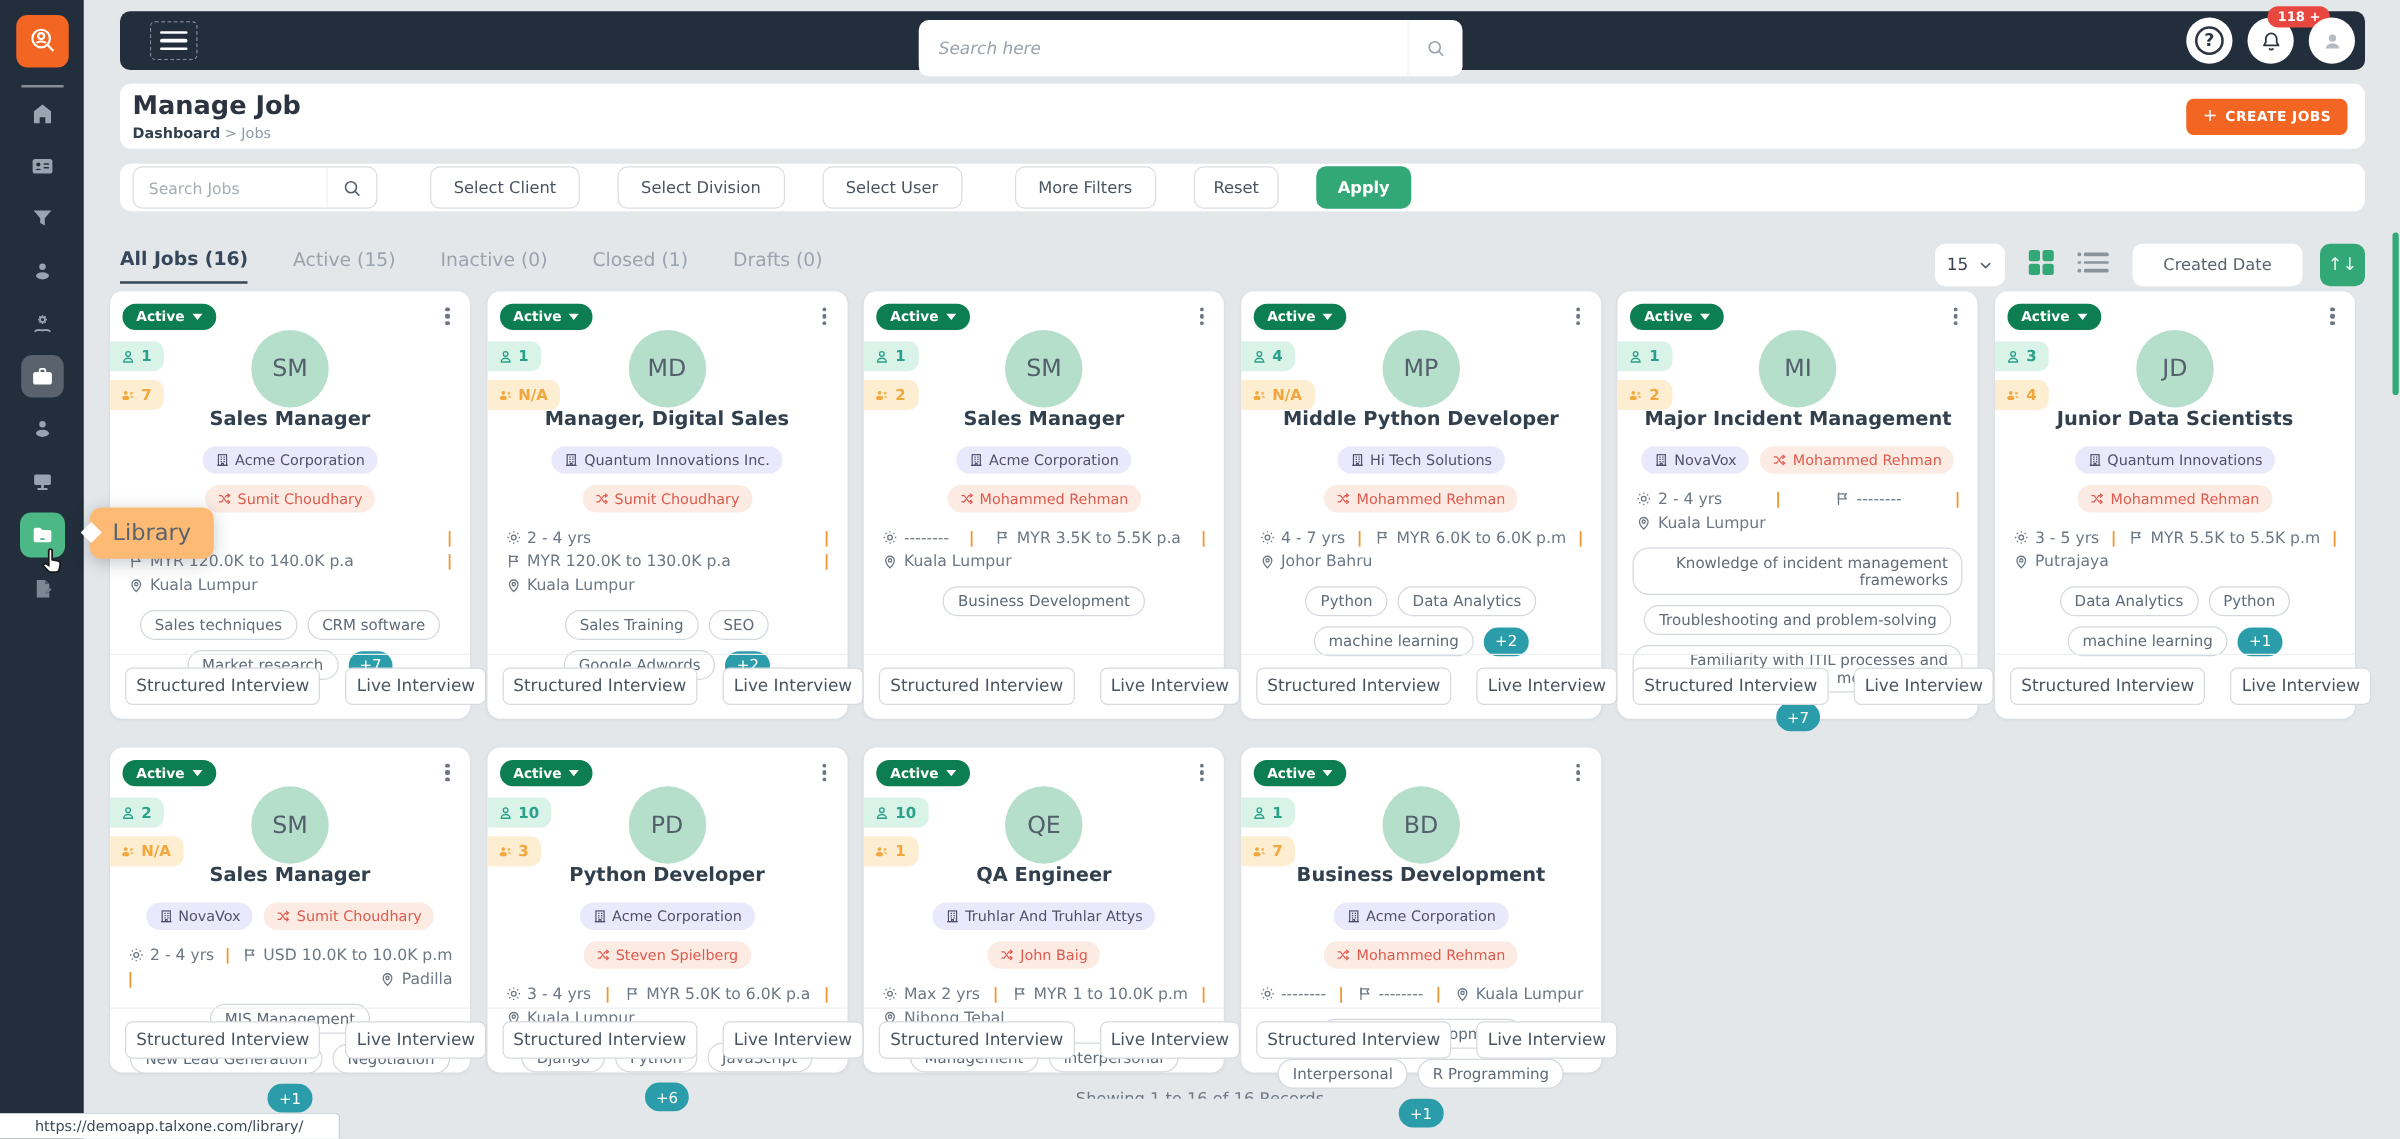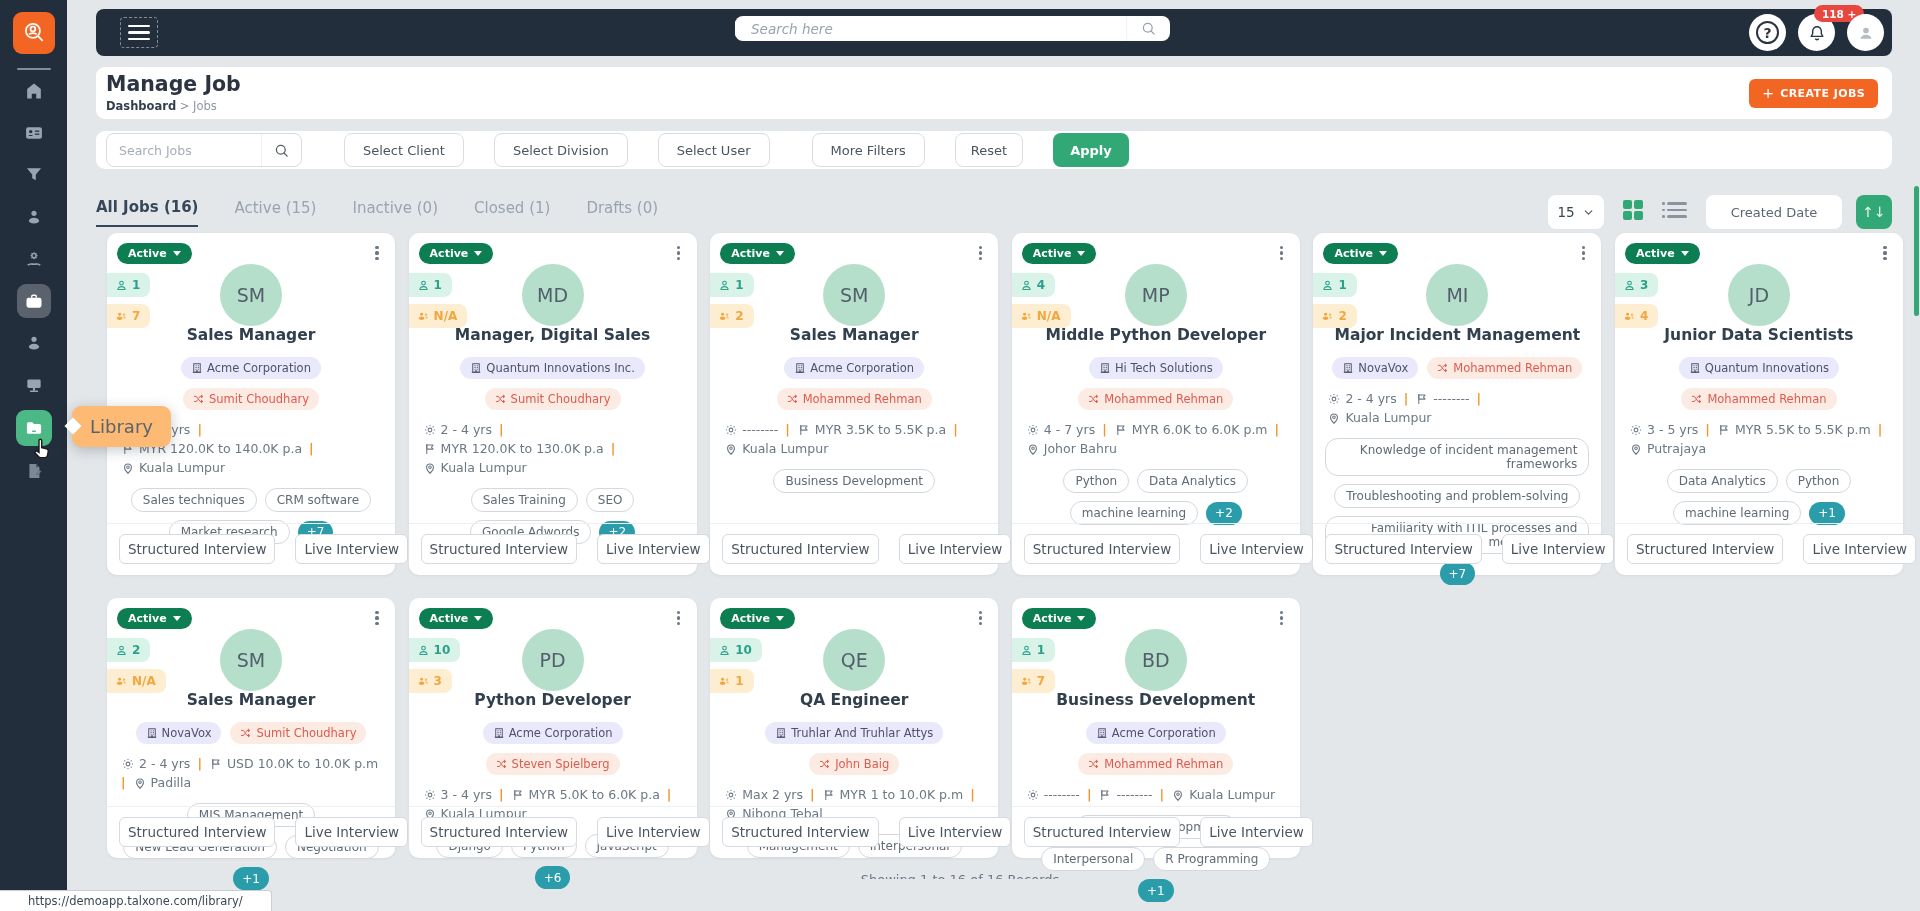--- a/index.html
+++ b/index.html
@@ -26,21 +26,21 @@
 
   
   .tooltip{position:absolute;left:72px;top:406px;background:#fdba74;border-radius:9px;box-shadow:0 3px 14px rgba(20,30,40,.25);padding:10px 18px;font-size:18px;color:#59636d;z-index:40;}
   .tooltip:before{content:"";position:absolute;left:-5px;top:14px;width:12px;height:12px;background:#fff;transform:rotate(45deg);}
   .cursor{position:absolute;left:29px;top:437px;width:24px;height:24px;z-index:50;}
 
   
   .topbar{position:absolute;left:96px;top:9px;width:1796px;height:47px;background:var(--dark-navy,#222e3c);border-radius:8px;z-index:10;}
   .hamburger{position:absolute;left:24px;top:8px;width:38px;height:31px;border:1px dashed rgba(255,255,255,.45);border-radius:4px;background:none;display:flex;flex-direction:column;justify-content:center;gap:4px;align-items:center;cursor:pointer;}
   .hamburger i{display:block;width:22px;height:2.6px;background:#fff;border-radius:2px;}
-  .gsearch{position:absolute;left:639px;top:7px;width:435px;height:25px;background:#fff;border-radius:8px;display:flex;align-items:center;overflow:hidden;}
+  .gsearch{position:absolute;left:639px;top:7px;width:435px;height:45px;background:#fff;border-radius:8px;display:flex;align-items:center;overflow:hidden;}
   .gsearch input{flex:1;border:none;outline:none;padding:0 16px;font-size:13.5px;font-style:italic;color:#4a5560;font-family:inherit;}
   .gsearch input::placeholder{color:#9aa2ad;}
   .gsearch .s-btn{width:44px;height:100%;display:flex;align-items:center;justify-content:center;color:#98a1ab;border-left:1px solid #f0f2f4;cursor:pointer;}
   .gsearch .s-btn svg{width:17px;height:17px;}
   .top-right{position:absolute;right:8px;top:5px;display:flex;align-items:center;gap:12px;}
   .tcircle{width:37px;height:37px;border-radius:50%;background:#fff;display:flex;align-items:center;justify-content:center;color:#2b3440;cursor:pointer;position:relative;}
   .tcircle svg{width:20px;height:20px;}
   .help-glyph{font-size:17px;font-weight:bold;color:#2b3440;border:2px solid #2b3440;border-radius:50%;width:23px;height:23px;display:flex;align-items:center;justify-content:center;font-size:14px;}
   .noti{position:absolute;top:-9px;left:16px;background:var(--badge-red,#e8473f);color:#fff;font-size:10.5px;font-weight:bold;padding:2.5px 8px;border-radius:10px;white-space:nowrap;}
 
@@ -80,40 +80,40 @@
   .viewbtn{width:30px;height:30px;display:flex;align-items:center;justify-content:center;cursor:pointer;}
   .gridic{display:grid;grid-template-columns:9px 9px;grid-gap:2.5px;}
   .gridic i{width:9px;height:9px;background:var(--accent-green,#32a877);border-radius:2px;display:block;}
   .listic{display:flex;flex-direction:column;gap:4px;}
   .listic i{display:block;width:20px;height:2.6px;background:#8b949e;border-radius:2px;position:relative;}
   .listic i:before{content:"";position:absolute;left:-5px;top:0;width:2.6px;height:2.6px;background:#8b949e;border-radius:50%;}
   .created{height:34px;width:136px;background:#fff;border:none;border-radius:8px;font-size:13px;color:#5b6672;font-family:inherit;cursor:pointer;}
   .sortbtn{height:34px;width:36px;background:var(--accent-green,#32a877);border:none;border-radius:8px;color:#eaf6f0;font-size:14px;cursor:pointer;font-family:inherit;}
 
   
-  #grid{position:absolute;left:107px;top:233px;display:grid;grid-template-columns:repeat(6,288px);grid-auto-rows:min-content;gap:23px 13.6px;}
+  #grid{position:absolute;left:88px;top:233px;display:grid;grid-template-columns:repeat(6,288px);grid-auto-rows:min-content;gap:23px 13.6px;}
   .card{position:relative;background:#fff;border-radius:10px;box-shadow:0 1px 3px rgba(20,30,40,.07);padding:10px 12px 52px;}
   .card.tall{height:342px;}
   .card.short{height:260px;}
   .status-pill{position:absolute;left:10px;top:10px;background:var(--status-green,#0d7d52);color:#fff;font-size:11px;font-weight:bold;padding:4px 11px;border-radius:12px;display:flex;align-items:center;gap:6px;cursor:pointer;}
   .caret{width:0;height:0;border-left:4px solid transparent;border-right:4px solid transparent;border-top:5px solid #fff;}
   .kebab{position:absolute;right:10px;top:10px;width:16px;height:20px;display:flex;flex-direction:column;align-items:center;justify-content:center;gap:2.6px;cursor:pointer;}
   .kebab i{width:3.2px;height:3.2px;border-radius:50%;background:#6b7684;display:block;}
   .badge{position:absolute;left:0;display:flex;align-items:center;gap:4px;font-size:12px;font-weight:600;padding:5px 10px 5px 8px;border-radius:0 8px 8px 0;}
   .badge svg{width:13px;height:13px;}
   .badge.applicants{top:40px;background:#d9f3e8;color:#2aa18b;}
   .badge.openings{top:71px;background:#fdeed2;color:#f2a63e;}
   .avatar{width:62px;height:62px;border-radius:50%;background:#b5dfcb;color:#53606c;display:flex;align-items:center;justify-content:center;font-size:19px;margin:21px auto 0;}
   .jtitle{text-align:center;font-weight:700;font-size:15.5px;color:#32404e;cursor:pointer;}
   .tags{display:flex;justify-content:center;gap:9px;margin-top:13px;flex-wrap:wrap;}
   .tag{font-size:11.5px;padding:4px 10px;border-radius:12px;display:flex;gap:4px;align-items:center;white-space:nowrap;cursor:pointer;}
   .tag svg{width:12px;height:12px;}
   .tag.company{background:#eae9fb;color:#50506e;text-align:right;}
   .tag.recruiter{background:#fcebe3;color:#dd5a4e;}
-  .info{display:flex;justify-content:flex-start;align-items:center;flex-wrap:wrap;column-gap:7px;row-gap:4px;margin-top:12px;font-size:12.5px;color:#6d7884;padding:0 2px;}
+  .info{display:flex;justify-content:space-between;align-items:center;flex-wrap:wrap;column-gap:7px;row-gap:4px;margin-top:12px;font-size:12.5px;color:#6d7884;padding:0 2px;}
   .info .seg{display:flex;align-items:center;gap:4px;white-space:nowrap;}
   .info svg{width:14px;height:14px;color:#6d7884;}
   .info .pipe{color:var(--pipe-orange,#f0952f);font-weight:bold;}
   .skills{display:flex;flex-wrap:wrap;justify-content:center;align-items:center;gap:8px;margin-top:13px;}
   .skill{border:1px solid #d3d8de;color:#5f6b77;font-size:12px;padding:4px 11px;border-radius:13px;background:#fff;cursor:pointer;text-align:right;}
   .more{background:var(--chip-teal,#2b9daa);color:#fff;font-size:12px;padding:4.5px 9px;border-radius:12px;cursor:pointer;}
   .card-footer{position:absolute;left:0;right:0;bottom:0;padding:10px 12px 11px;border-top:1px solid #edf0f3;display:flex;justify-content:space-between;gap:20px;}
   .btn-outline{border:1px solid #d6dade;background:#fff;color:#4a5560;font-size:13.5px;padding:6px 8px;border-radius:6px;white-space:nowrap;cursor:pointer;font-family:inherit;}
   .btn-outline.b1{flex:1.42;}
   .btn-outline.b2{flex:1;}

